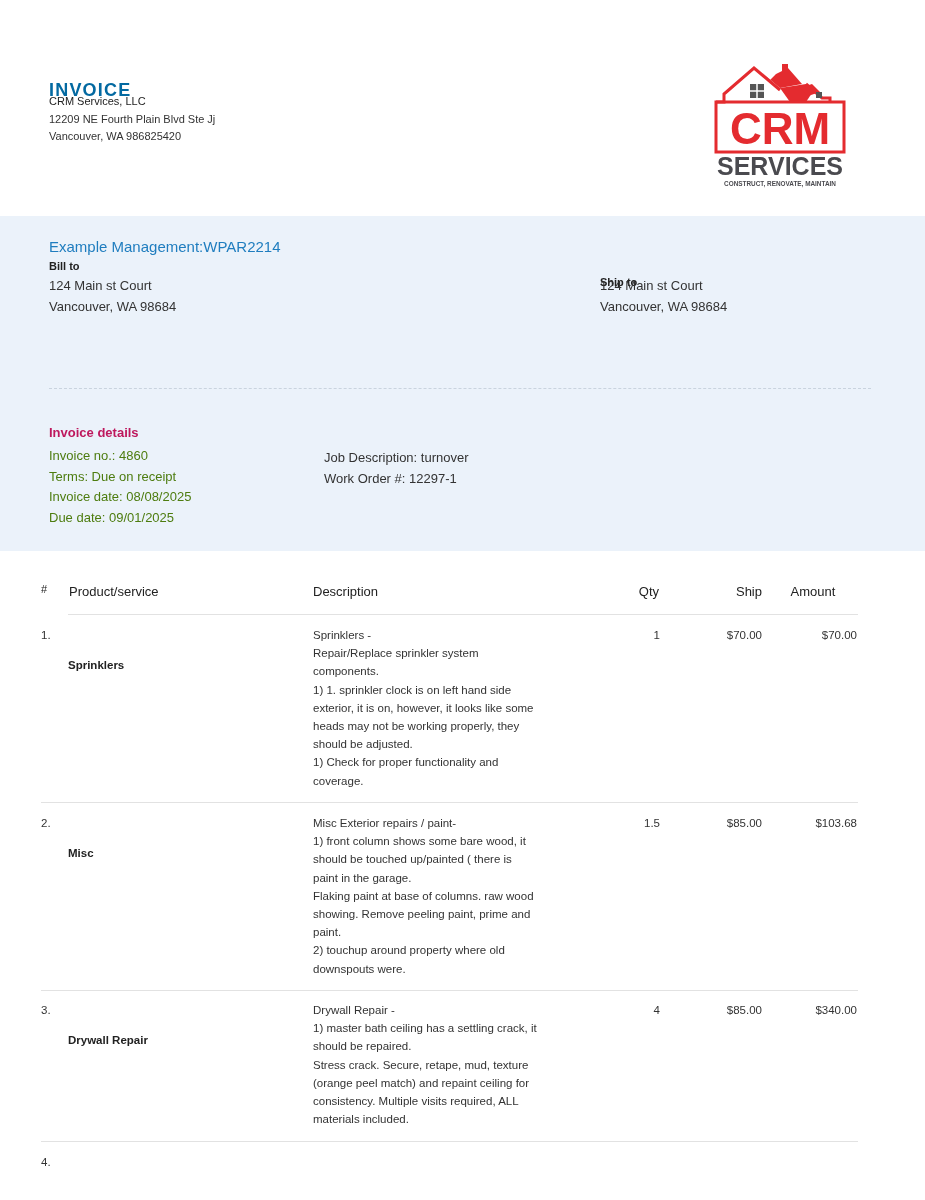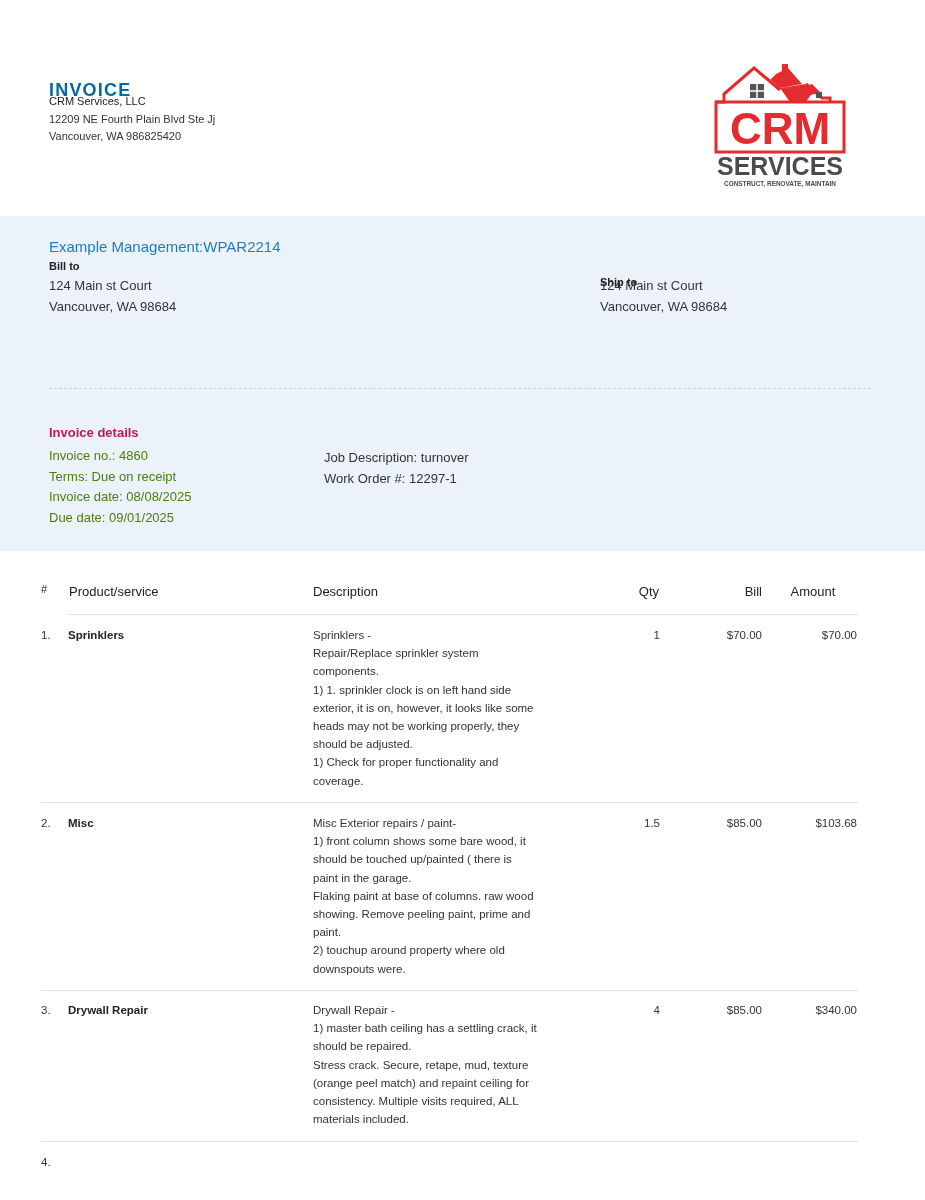--- a/index.html
+++ b/index.html
@@ -22,21 +22,21 @@
     .det-lines { position: absolute; left: 49px; top: 446px; font-size: 13px; line-height: 20.5px; color: #4d7c0f; }
     .job-lines { position: absolute; left: 324px; top: 448px; font-size: 13px; line-height: 20.5px; color: #333; }
 
     .thead { position: absolute; top: 584px; font-size: 13px; color: #222; }
     .th-hash { left: 41px; top: 583px; font-size: 11px; }
     .hrule { position: absolute; left: 68px; width: 790px; border-top: 1px solid #e2e2e2; }
     .rowrule { position: absolute; left: 41px; width: 817px; border-top: 1px solid #e2e2e2; }
 
     .cell { position: absolute; font-size: 11.5px; color: #333; line-height: 18.2px; }
     .c-num { left: 41px; }
-    .c-prod { left: 68px; font-weight: bold; color: #222; }
+    .c-prod { left: 68px; font-weight: bold; color: #222; margin-top: 30px; }
     .c-desc { left: 313px; width: 250px; white-space: pre-line; }
     .c-qty { left: 600px; width: 60px; text-align: right; }
     .c-rate { left: 680px; width: 82px; text-align: right; }
     .c-amt { left: 770px; width: 87px; text-align: right; }
   </style>
 </head>
 <body>
 
 <div class="header">
   <div class="inv-title">INVOICE</div>
@@ -93,21 +93,21 @@
 </div>
 <div class="job-lines">
   <div>Job Description: turnover</div>
   <div>Work Order #: 12297-1</div>
 </div>
 
 <div class="thead th-hash">#</div>
 <div class="thead" style="left:69px;">Product/service</div>
 <div class="thead" style="left:313px;">Description</div>
 <div class="thead" style="left:600px; width:59px; text-align:right;">Qty</div>
-<div class="thead" style="left:680px; width:82px; text-align:right;">Bill</div>
+<div class="thead" style="left:680px; width:82px; text-align:right;">Ship</div>
 <div class="thead" style="left:770px; width:86px; text-align:center;">Amount</div>
 <div class="hrule" style="top:614px;"></div>
 
 <div>
   <div class="cell c-num" style="top:626px;">1.</div>
   <div class="cell c-prod" style="top:626px;">Sprinklers</div>
   <div class="cell c-desc" style="top:626px;">Sprinklers -
 Repair/Replace sprinkler system
 components.
 1) 1. sprinkler clock is on left hand side

